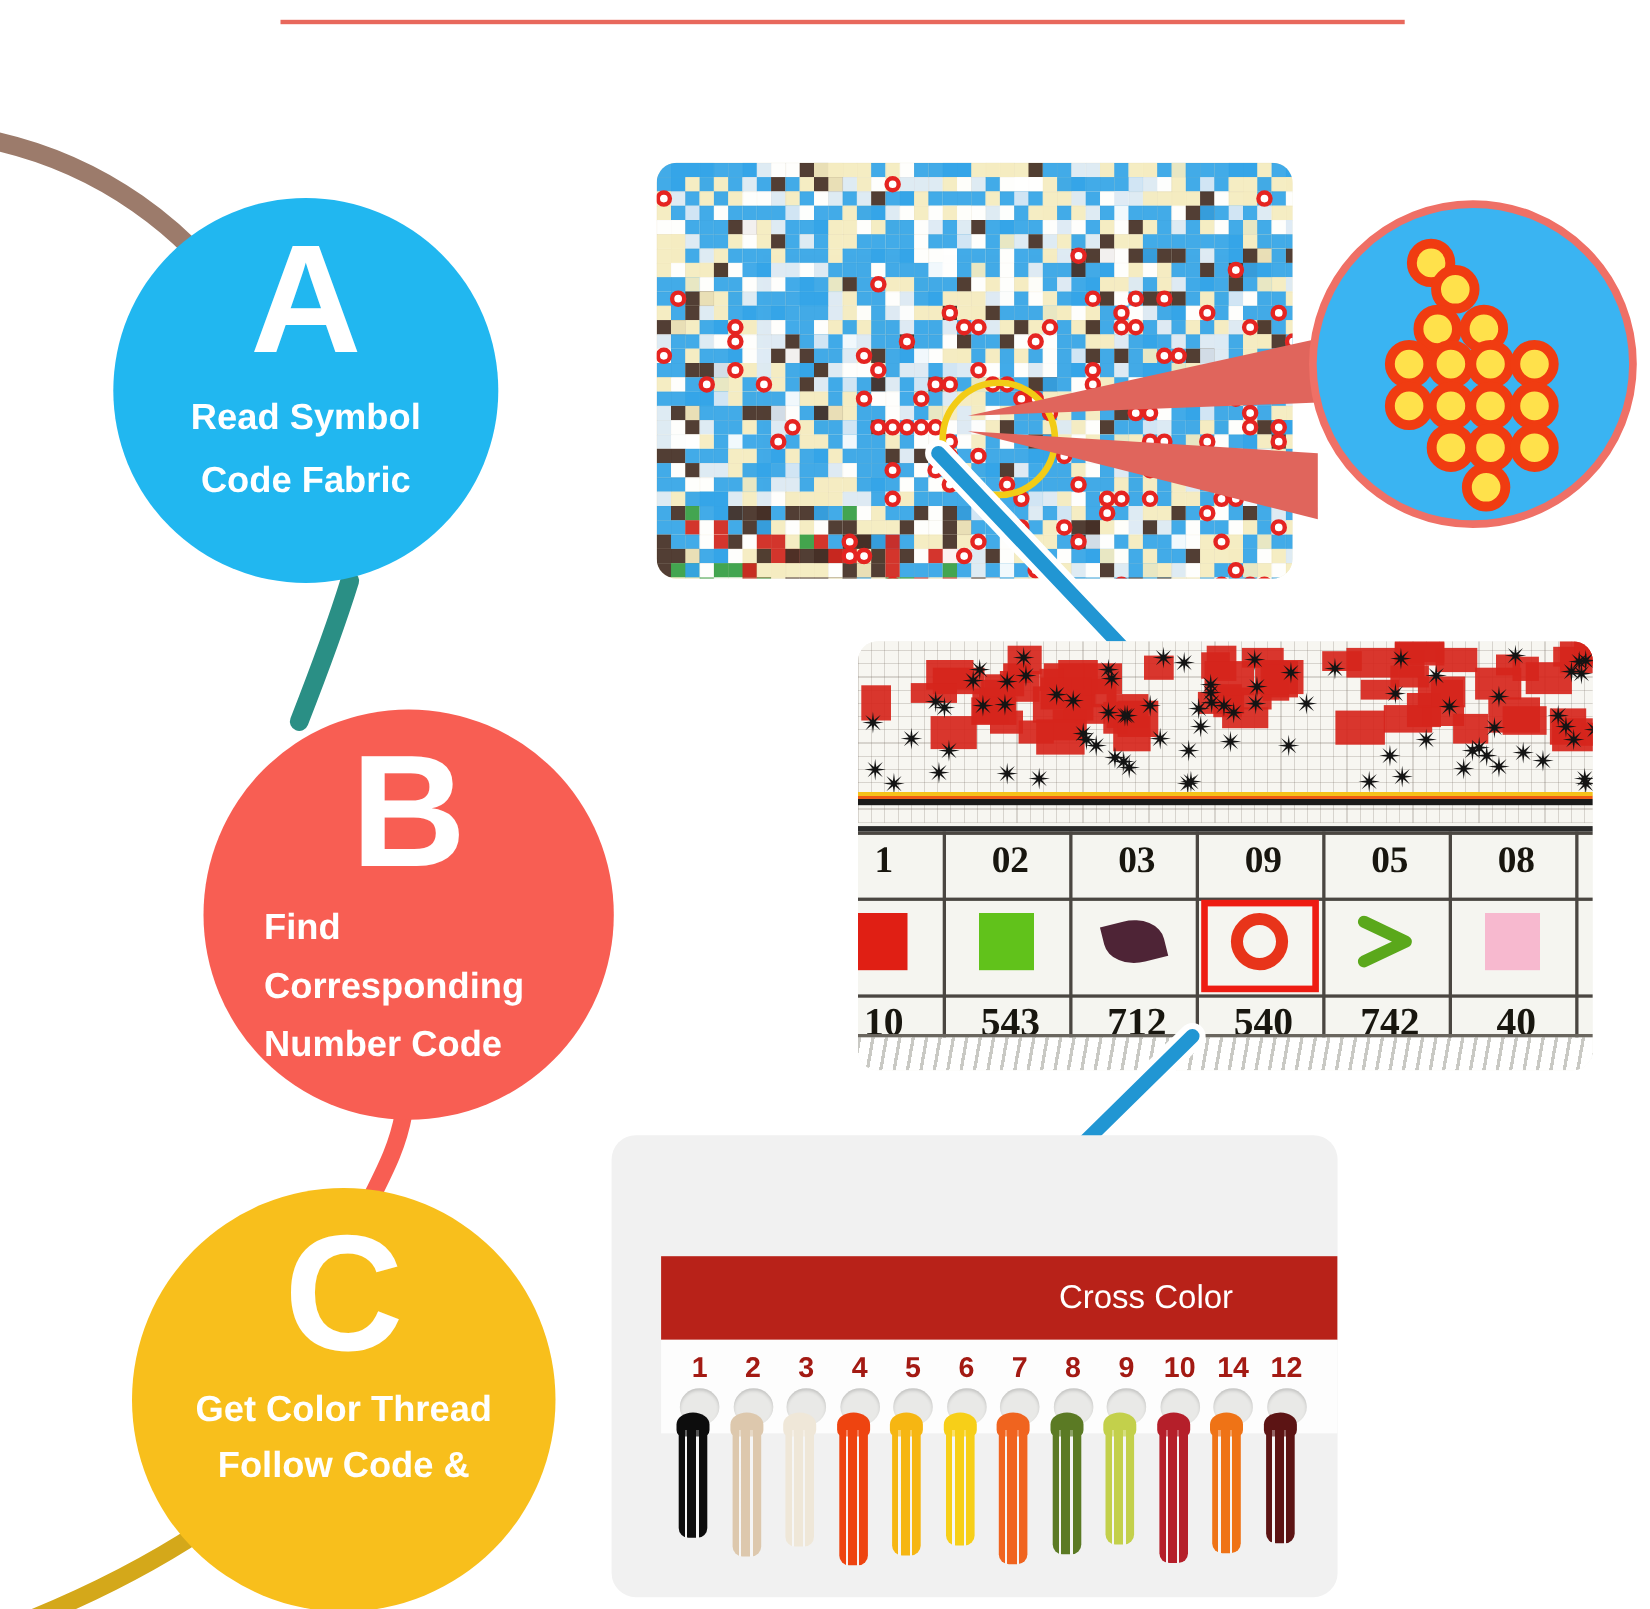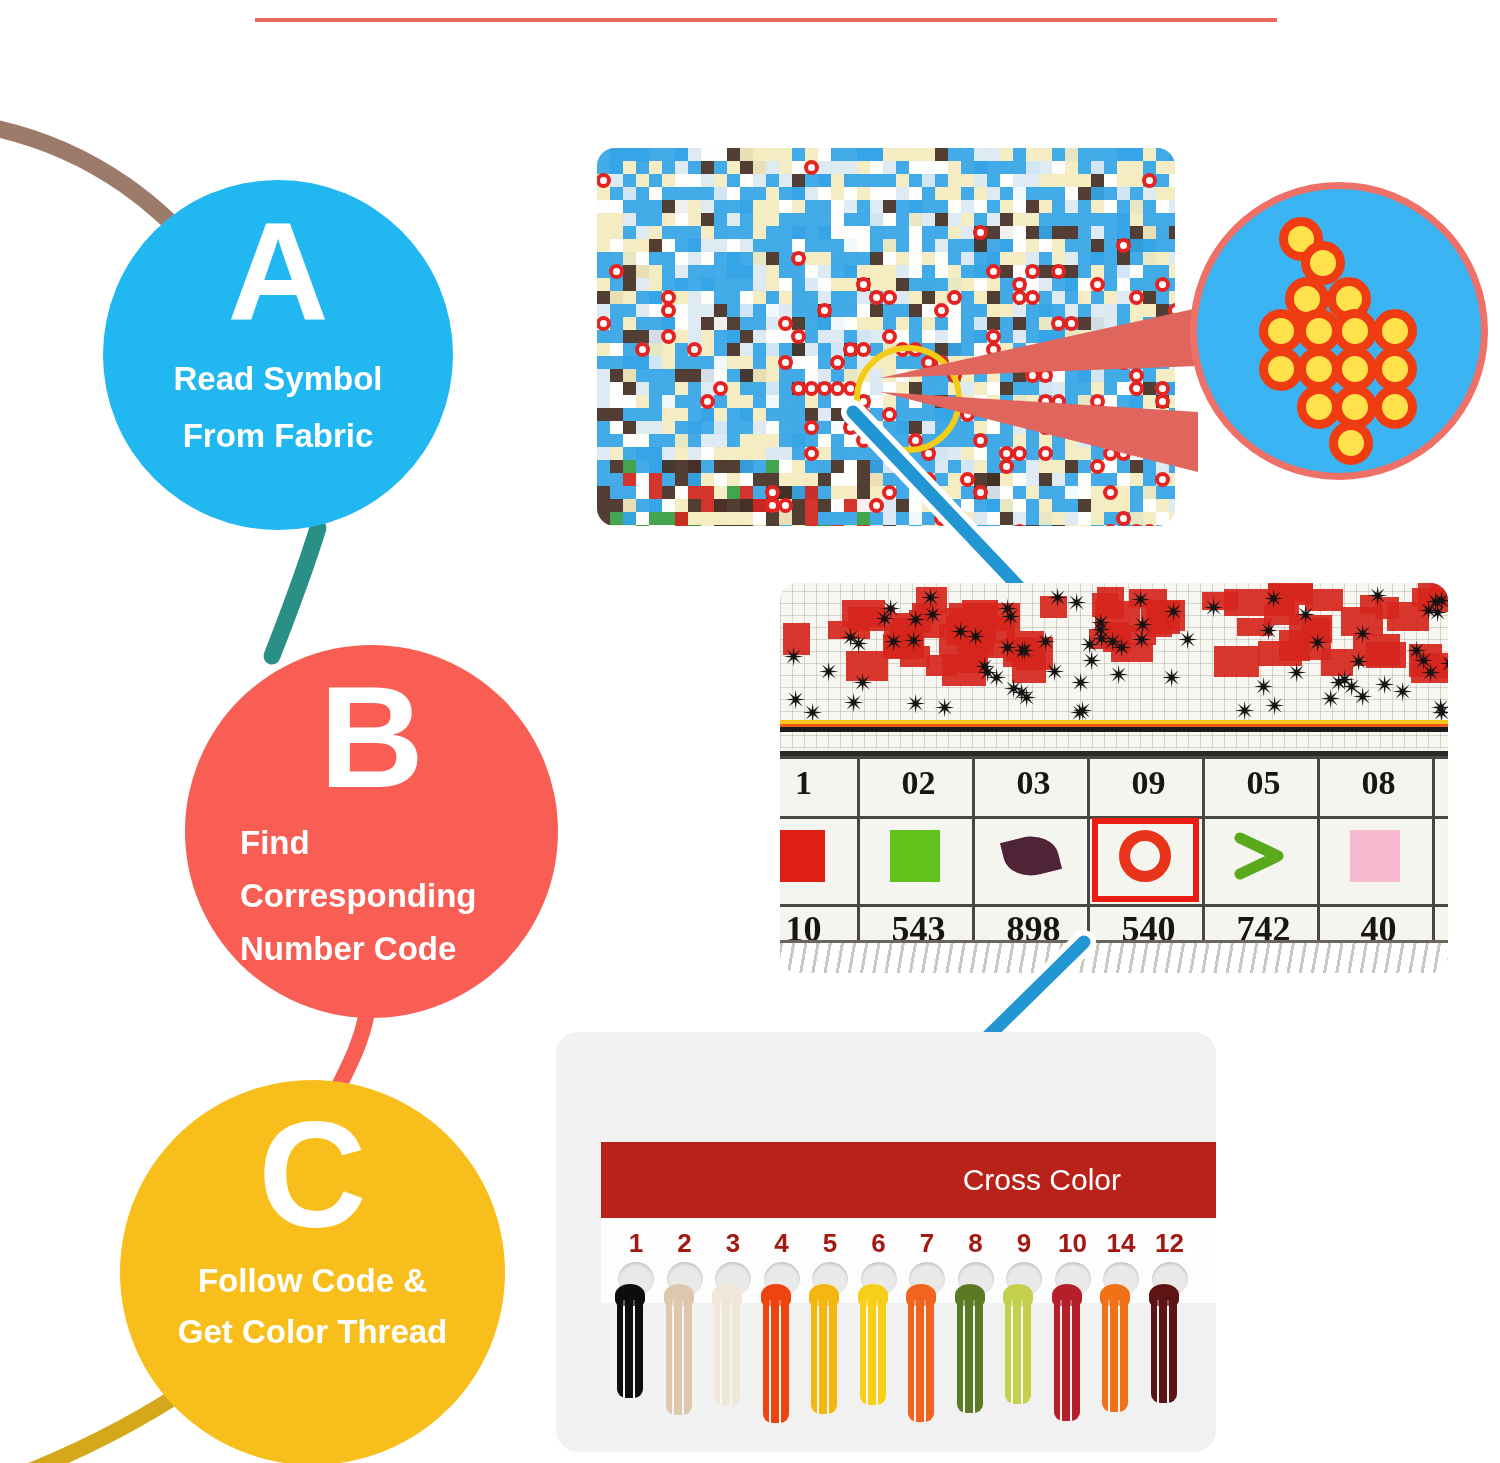--- a/index.html
+++ b/index.html
@@ -117,34 +117,34 @@
   <path d="M 318 428 C 305 470 290 510 272 556" stroke="#2a8f85" stroke-width="17" fill="none" stroke-linecap="round"></path>
 
   <path d="M 367 912 C 362 940 352 960 338 988" stroke="#f85e53" stroke-width="16" fill="none" stroke-linecap="round"></path>
 
   <path d="M 200 1280 C 150 1315 95 1345 20 1375" stroke="#d4a81a" stroke-width="16" fill="none" stroke-linecap="round"></path>
 </svg>
 
 <div class="step-circle" id="circle-a" style="background: rgb(33, 183, 240);">
   <div class="step-letter">A</div>
   <div class="step-desc">Read Symbol</div>
-  <div class="step-desc">From Fabric</div>
+  <div class="step-desc">Code Fabric</div>
 </div>
 
 <div class="step-circle" id="circle-b" style="background: rgb(248, 94, 83);">
   <div class="step-letter">B</div>
   <div class="step-desc" style="align-self:flex-start;margin-left:55px;text-align:left;">Find</div>
   <div class="step-desc" style="align-self:flex-start;margin-left:55px;text-align:left;">Corresponding</div>
   <div class="step-desc" style="align-self:flex-start;margin-left:55px;text-align:left;">Number Code</div>
 </div>
 
 <div class="step-circle" id="circle-c" style="background: rgb(248, 191, 28);">
   <div class="step-letter">C</div>
+  <div class="step-desc">Get  Color Thread</div>
   <div class="step-desc">Follow Code &amp;</div>
-  <div class="step-desc">Get  Color Thread</div>
 </div>
 
 <div class="panel" id="fabric-panel">
   <div class="fab-layer" id="fab-base"></div>
   <div class="fab-layer" id="fab-blocks">
       <div class="fblk" style="left:0px;top:0px;width:26px;height:13px;background:#2ea3e8;opacity:.93"></div>
       <div class="fblk" style="left:13px;top:0px;width:26px;height:13px;background:#2ea3e8;opacity:.93"></div>
       <div class="fblk" style="left:26px;top:0px;width:26px;height:13px;background:#2ea3e8;opacity:.93"></div>
       <div class="fblk" style="left:39px;top:0px;width:13px;height:13px;background:#2ea3e8;opacity:.93"></div>
       <div class="fblk" style="left:52px;top:0px;width:13px;height:13px;background:#2ea3e8;opacity:.93"></div>
@@ -1808,21 +1808,21 @@
       <div class="chline" style="top:148px"></div>
       <div class="cnum" style="left:-34px;top:8px;width:115px">1</div>
       <div class="ccode" style="left:-34px;top:152px;width:115px">10</div>
       <div class="csym" style="left:-5.5px;top:74px;width:50px;height:52px;background:#e01f14"></div>
       <div class="cvline" style="left:77px"></div>
       <div class="cnum" style="left:81px;top:8px;width:115px">02</div>
       <div class="ccode" style="left:81px;top:152px;width:115px">543</div>
       <div class="csym" style="left:109.5px;top:74px;width:50px;height:52px;background:#61c21b"></div>
       <div class="cvline" style="left:192px"></div>
       <div class="cnum" style="left:196px;top:8px;width:115px">03</div>
-      <div class="ccode" style="left:196px;top:152px;width:115px">898</div>
+      <div class="ccode" style="left:196px;top:152px;width:115px">712</div>
       <div class="csym" style="left:223.5px;top:80px;width:54px;height:40px;background:#4e2436;border-radius:0 60% 0 60%;transform:rotate(-14deg)"></div>
       <div class="cvline" style="left:307px"></div>
       <div class="cnum" style="left:311px;top:8px;width:115px">09</div>
       <div class="ccode" style="left:311px;top:152px;width:115px">540</div>
       <div class="csym" style="left:338.5px;top:74px;width:52px;height:52px;border-radius:50%;border:11px solid #e8341a;box-sizing:border-box"></div>
       <div id="red-highlight" style="left:312px;top:62px;width:107px;height:84px;border-color:#ee1c12"></div>
       <div class="cvline" style="left:422px"></div>
       <div class="cnum" style="left:426px;top:8px;width:115px">05</div>
       <div class="ccode" style="left:426px;top:152px;width:115px">742</div>
       <svg class="csym" style="left:453.5px;top:76px;width:52px;height:48px" viewBox="0 0 52 48">

